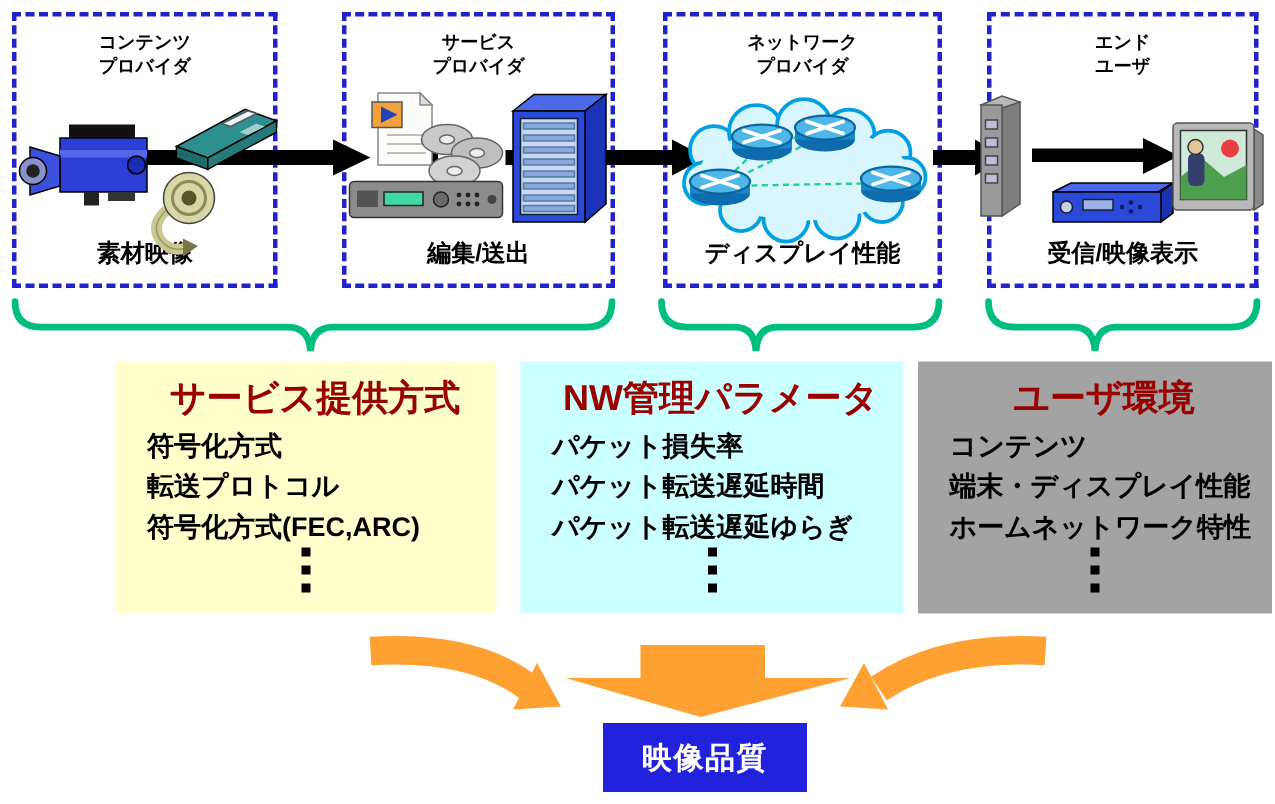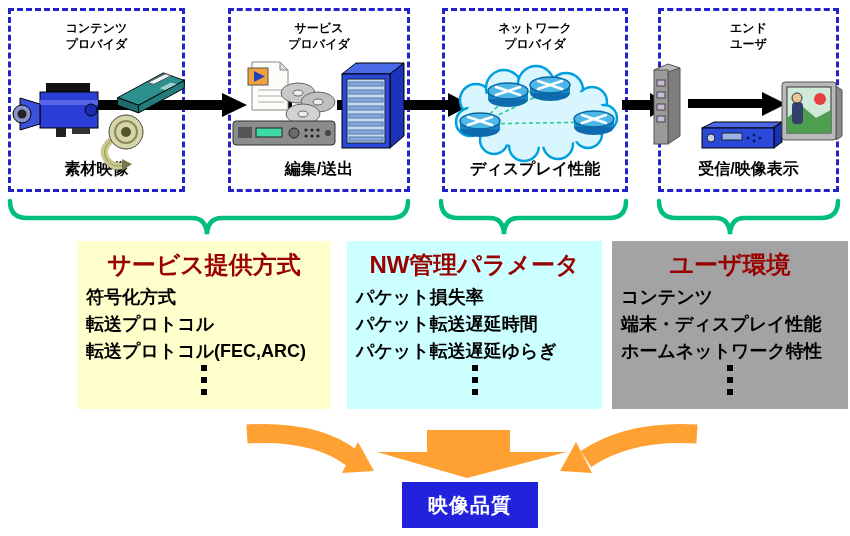--- a/index.html
+++ b/index.html
@@ -13,21 +13,21 @@
   
   .pbox{position:absolute;top:8px;height:184px;border:3px dashed #2222CC;
         box-sizing:border-box;z-index:2;text-align:center;background:transparent;}
   .pbox-1{left:8px;width:177px;}
   .pbox-2{left:228px;width:182px;}
   .pbox-3{left:442px;width:186px;}
   .pbox-4{left:658px;width:181px;}
   .ptitle{margin-top:9px;font-size:12px;font-weight:bold;line-height:1.35;}
   .plabel{position:absolute;bottom:9px;left:0;width:100%;font-size:16px;font-weight:bold;}
   
-  .fbox{position:absolute;top:241px;height:168px;z-index:2;box-sizing:border-box;}
+  .fbox{position:absolute;top:241px;height:168px;z-index:2;box-sizing:border-box;padding-left:12px;}
   .fbox-1{left:77px;width:254px;background:#FFFFCC;}
   .fbox-2{left:347px;width:255px;background:#CCFFFF;}
   .fbox-3{left:612px;width:236px;background:#a3a3a3;}
   .ftitle{text-align:center;color:#990000;font-weight:bold;font-size:24px;
           margin-top:8px;letter-spacing:0px;white-space:nowrap;}
   .fitems{margin:3px 4px 0 9px;font-size:18px;font-weight:bold;line-height:1.5;}
   .fitem{white-space:nowrap;}
   .fellipsis{position:absolute;left:50%;transform:translateX(-50%);top:124px;
              display:flex;flex-direction:column;gap:6px;}
   .fellipsis span{width:6px;height:6px;background:#000;display:block;}
@@ -254,21 +254,21 @@
     <polygon points="7,40 22,28 36,40 51,32 51,55 7,55" fill="#4E9E50"></polygon>
     <rect x="12" y="24" width="11" height="22" rx="4" fill="#33406E"></rect>
     <circle cx="17" cy="20" r="5" fill="#E8C49A" stroke="#333"></circle>
   </svg>
 
   <div class="fbox fbox-1">
     <div class="ftitle">サービス提供方式</div>
     <div class="fitems">
       <div class="fitem">符号化方式</div>
       <div class="fitem">転送プロトコル</div>
-      <div class="fitem">転送プロトコル(FEC,ARC)</div>
+      <div class="fitem">符号化方式(FEC,ARC)</div>
     </div>
     <div class="fellipsis">
         <span></span>
         <span></span>
         <span></span>
       </div>
   </div>
 
   <div class="fbox fbox-2">
     <div class="ftitle">NW管理パラメータ</div>

